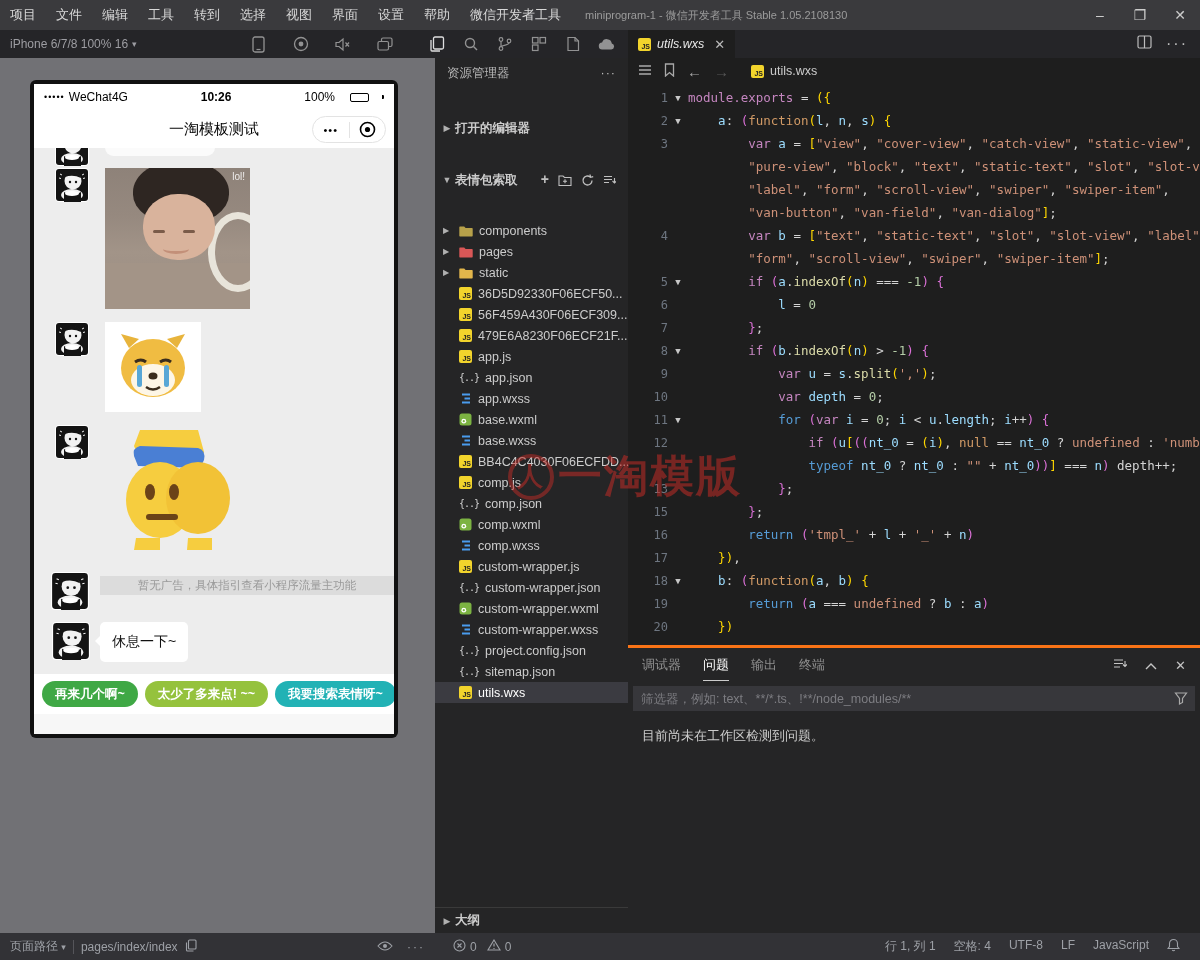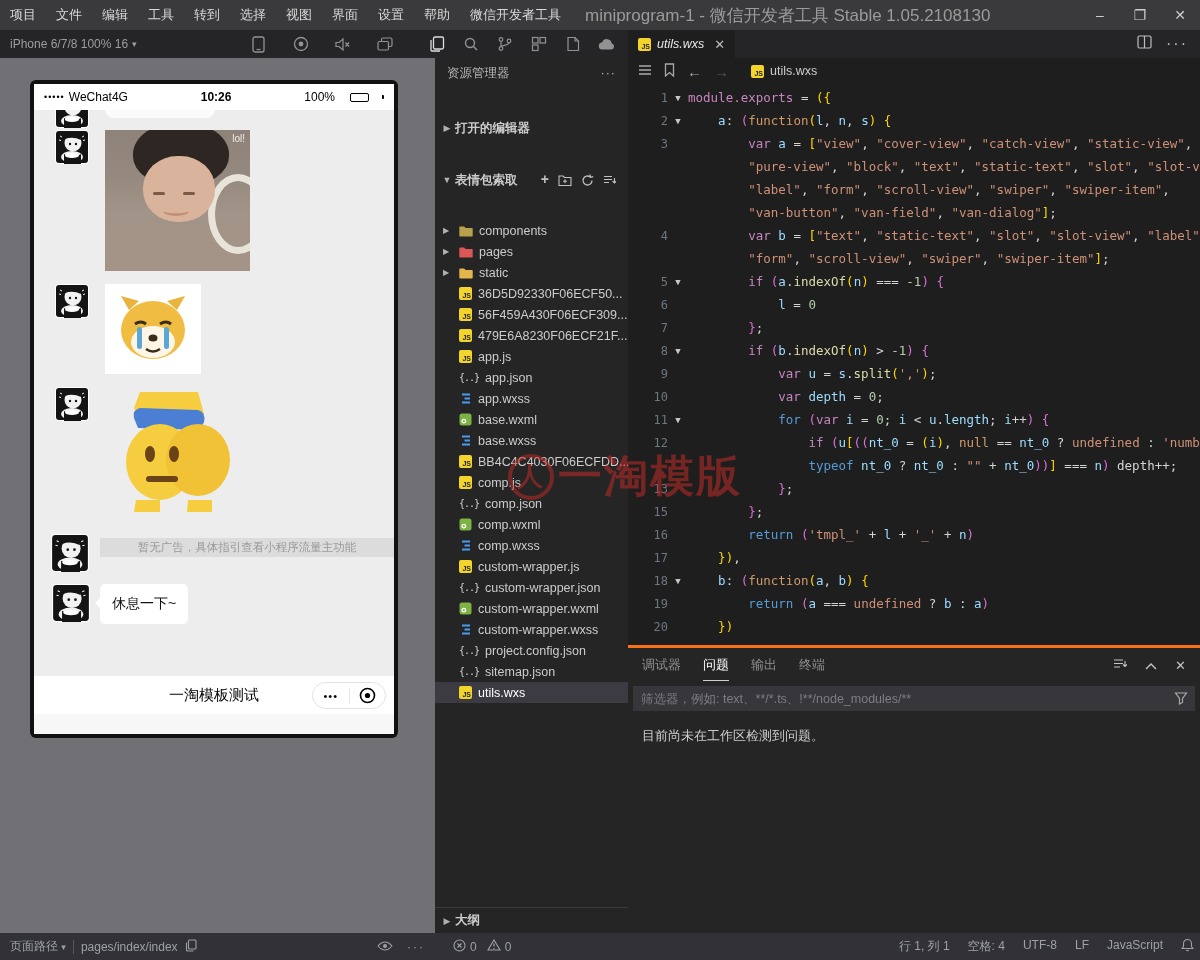--- a/index.html
+++ b/index.html
@@ -3,21 +3,21 @@
 <meta charset="utf-8">
 <style>
   * { margin:0; padding:0; box-sizing:border-box; }
   html,body { width:1200px; height:960px; overflow:hidden; background:#1e1e1e;
     font-family:"Liberation Sans", sans-serif; -webkit-font-smoothing:antialiased; }
 
   
   #titlebar { position:absolute; left:0; top:0; width:1200px; height:30px; background:#3a3a3d;
     display:flex; align-items:center; color:#d8d8d8; font-size:13px; }
   .menu-item { padding:0 10px; height:30px; line-height:30px; cursor:default; }
-  #win-title { color:#9b9b9b; margin-left:14px; font-size:17px; }
+  #win-title { color:#9b9b9b; margin-left:14px; font-size:11px; }
   #win-controls { margin-left:auto; display:flex; }
   .win-btn { width:40px; height:30px; display:flex; align-items:center; justify-content:center;
     color:#cccccc; font-size:14px; }
 
   
   #toolbar { position:absolute; left:0; top:30px; width:1200px; height:28px; background:#252528;
     display:flex; align-items:center; color:#a6a6a6; font-size:12px; }
   #device-selector { margin-left:10px; color:#9d9da2; display:flex; align-items:center; gap:4px; }
   .tb-icons { display:flex; align-items:center; }
   .tb-ic { width:34px; height:28px; display:flex; align-items:center; justify-content:center; opacity:.85; }
@@ -136,21 +136,21 @@
   #filter-funnel { position:absolute; right:7px; top:5px; }
   #panel-msg { margin:16px 14px; font-size:13px; color:#cccccc; }
 
   
   #statusbar { position:absolute; left:0; top:933px; width:1200px; height:27px; background:#323236;
     display:flex; align-items:center; color:#9da0a6; font-size:12px; }
   #sb-left { width:435px; display:flex; align-items:center; padding:0 10px; gap:7px; }
   #sb-left .divider { width:1px; height:14px; background:#55555a; }
   #sb-left .sb-right-ic { display:flex; gap:14px; margin-left:auto; align-items:center; }
   #sb-counts { display:flex; align-items:center; gap:4px; padding-left:18px; }
-  #sb-right { margin-left:auto; display:flex; align-items:center; gap:18px; padding-right:6px; }
+  #sb-right { margin-left:auto; display:flex; align-items:center; gap:18px; padding-right:20px; }
 </style>
 </head>
 <body>
 
 <div id="titlebar">
   <div id="menus" style="display: flex;">
       <span class="menu-item">项目</span>
       <span class="menu-item">文件</span>
       <span class="menu-item">编辑</span>
       <span class="menu-item">工具</span>
@@ -264,20 +264,33 @@
     <div id="screen">
       <div id="p-status">
         <span id="p-dots">•••••</span>
         <span>WeChat4G</span>
         <span id="p-time">10:26</span>
         <span id="p-batt">
           <span>100%</span>
           <span class="batt-body"><span class="batt-fill"></span></span>
           <span class="batt-tip"></span>
         </span>
+      </div>
+      <div id="p-nav">
+        <span id="p-title">一淘模板测试</span>
+        <div id="p-capsule">
+          <span class="cap-dots">•••</span>
+          <span class="cap-div"></span>
+          <span class="cap-target">
+            <svg width="17" height="17" viewBox="0 0 17 17">
+                <circle cx="8.5" cy="8.5" r="7" fill="none" stroke="#000" stroke-width="1.6"></circle>
+                <circle cx="8.5" cy="8.5" r="2.6" fill="#000"></circle>
+              </svg>
+            </span>
+        </div>
       </div>
       <div id="chat">
         <div id="top-cut-pill"></div>
         <span class="avatar" style="left:21px; top:-16px;"><svg width="100%" height="100%" viewBox="0 0 34 34">
               <rect width="34" height="34" rx="3" fill="#fff"></rect>
               <rect x="1" y="1" width="32" height="32" rx="3" fill="#141414"></rect>
               <circle cx="18" cy="13" r="8.5" fill="#f2f2f2"></circle>
               <path d="M10 9 a8.5 8.5 0 0 1 16 1 q-8 -4 -16 -1z" fill="#141414"></path>
               <circle cx="15" cy="14" r="1.2" fill="#141414"></circle>
               <circle cx="21" cy="14" r="1.2" fill="#141414"></circle>
@@ -382,33 +395,31 @@
               <circle cx="21" cy="14" r="1.2" fill="#141414"></circle>
               <ellipse cx="17" cy="27" rx="11" ry="6" fill="#f2f2f2"></ellipse>
               <path d="M9 24 q8 6 17 0 l0 10 -17 0z" fill="#141414"></path>
               <ellipse cx="17" cy="25.5" rx="7" ry="2.5" fill="#fff"></ellipse>
               <path d="M5 6 l2 1 M29 6 l-2 1 M4 10 l2 .5 M30 10 l-2 .5" stroke="#f2f2f2" stroke-width="1"></path>
             </svg></span>
         <div id="bubble">
           <span>休息一下~</span>
         </div>
       </div>
-      <div id="p-nav">
-        <span id="p-title">一淘模板测试</span>
-        <div id="p-capsule">
-          <span class="cap-dots">•••</span>
-          <span class="cap-div"></span>
-          <span class="cap-target">
-            <svg width="17" height="17" viewBox="0 0 17 17">
-                <circle cx="8.5" cy="8.5" r="7" fill="none" stroke="#000" stroke-width="1.6"></circle>
-                <circle cx="8.5" cy="8.5" r="2.6" fill="#000"></circle>
-              </svg>
-            </span>
+      <div id="btn-bar">
+          <div class="action-btn" style="background: rgb(63, 168, 69);">
+            <span>再来几个啊~</span>
+          </div>
+          <div class="action-btn" style="background: rgb(149, 194, 61);">
+            <span>太少了多来点! ~~</span>
+          </div>
+          <div class="action-btn" style="background: rgb(34, 178, 181);">
+            <span>我要搜索表情呀~</span>
+          </div>
         </div>
-      </div>
       <div id="p-footer"></div>
     </div>
   </div>
 </div>
 
 <div id="explorer">
   <div id="exp-header">
     <span>资源管理器</span>
     <span class="more">···</span>
   </div>

